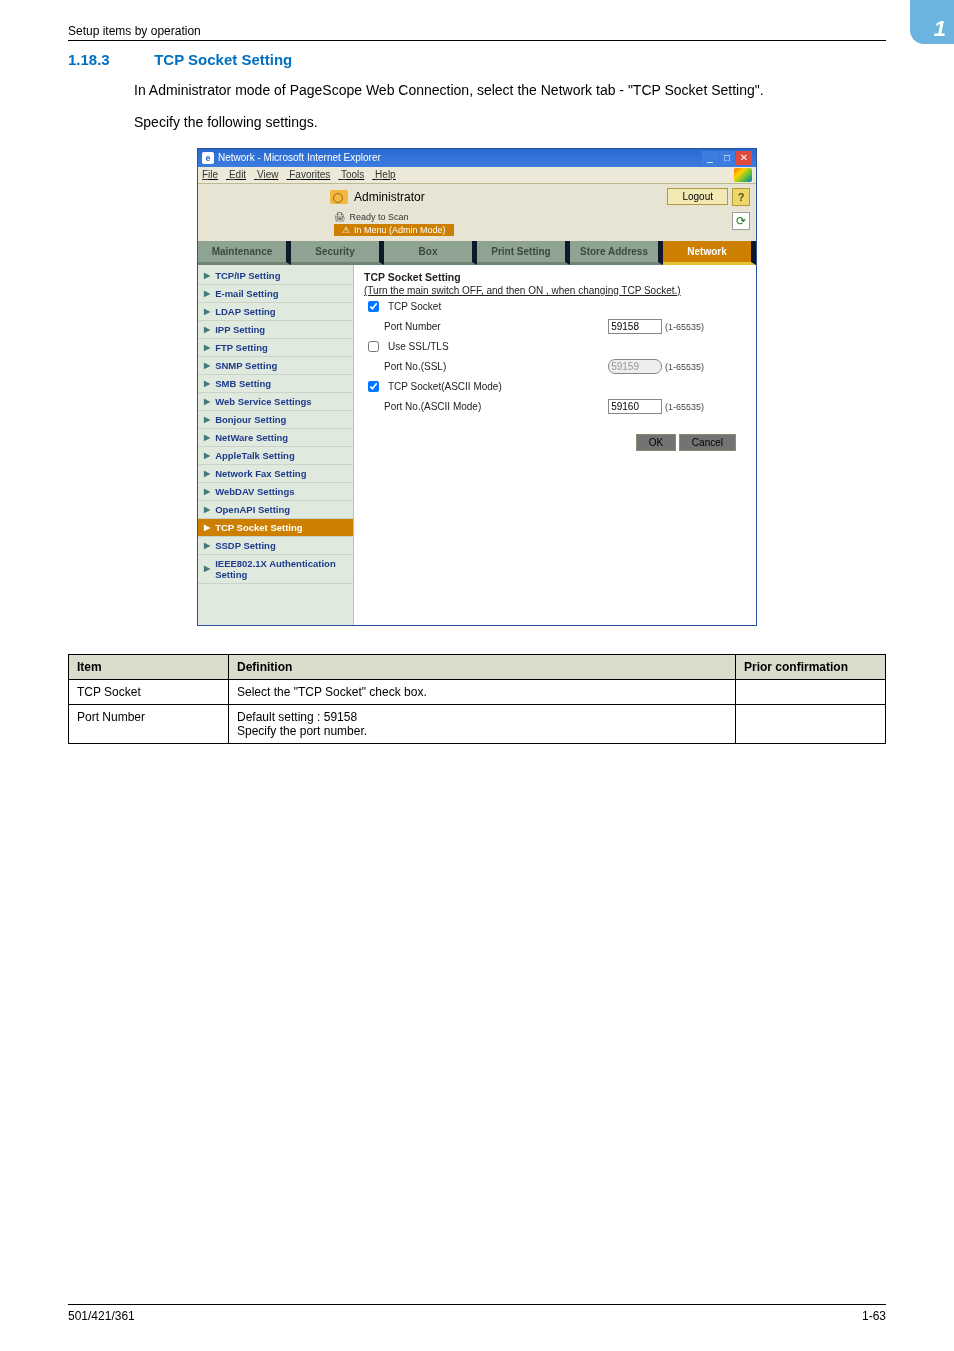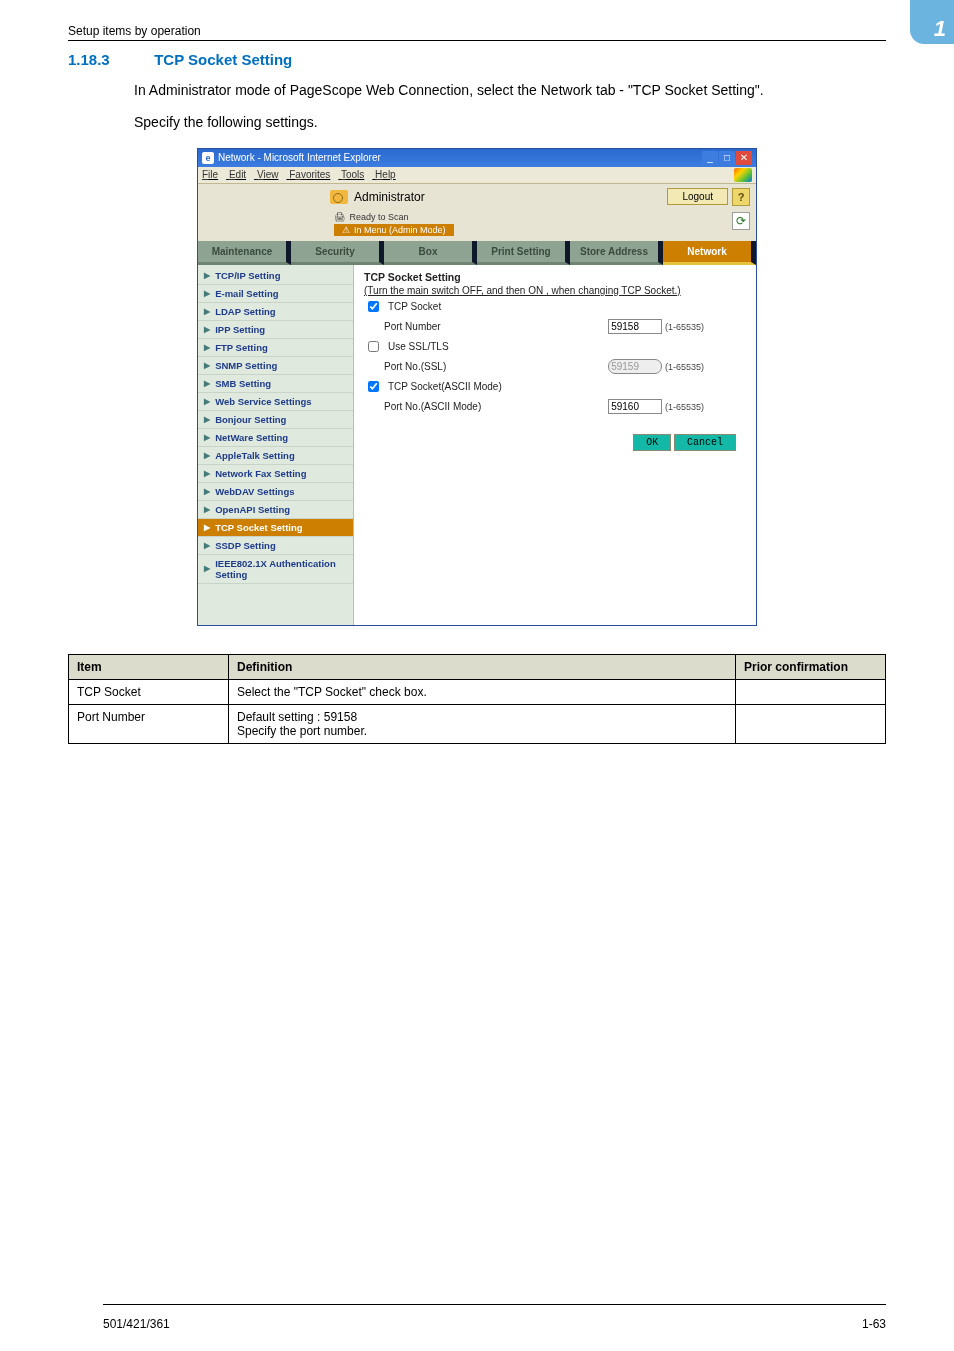--- a/index.html
+++ b/index.html
@@ -152,21 +152,21 @@
   .pane-title { font-weight:bold; font-size:10.5px; margin-bottom:2px;}
   .pane-note { text-decoration: underline; font-size:10px; margin-bottom:0;}
   .form-row { display:flex; align-items:center; gap:6px; padding:2px 0;}
   .form-row.indent { padding-left:20px; justify-content:space-between; width: 340px;}
   .cb { width:11px; height:11px; }
   .field-label { flex:0 0 auto; }
   .port-input { width:54px; font-size:10px; padding:1px 2px; border:1px solid #888; }
   .port-input[disabled]{ background:#eee; color:#999;border-radius:7px;}
   .range { font-size:9px; color:#444;}
   .btn-ok, .btn-cancel {
-    background:#14b8a6; border:1px solid #8a8a70; padding:2px 12px; font-size:10px;font-family:Liberation Mono, monospace;
+    background:#737373; border:1px solid #8a8a70; padding:2px 12px; font-size:10px;
   }
   .btn-row { text-align:right; margin-top:18px; padding-right: 10px;}
 
   
   table.def {
     width:100%;
     border-collapse: collapse;
     font-size:12px;
   }
   table.def th, table.def td {
@@ -175,25 +175,24 @@
     text-align:left;
     vertical-align: top;
   }
   table.def th { background:#dcdccc; font-weight:bold; }
   table.def td.col1 { width:160px; }
   table.def td.col3, table.def th.col3 { width:150px; }
 
   .footer {
     border-top:1px solid #000;
     margin-top: 560px;
-    padding-top:12px;
+    padding-top:4px;
     font-size:12px;
     display:flex;
     justify-content:space-between;
-    margin-left:35px;
   }
 </style>
 </head>
 <body>
 
 <div class="page">
   <div class="chapter-badge">
       <span>1</span>
     </div>
 

